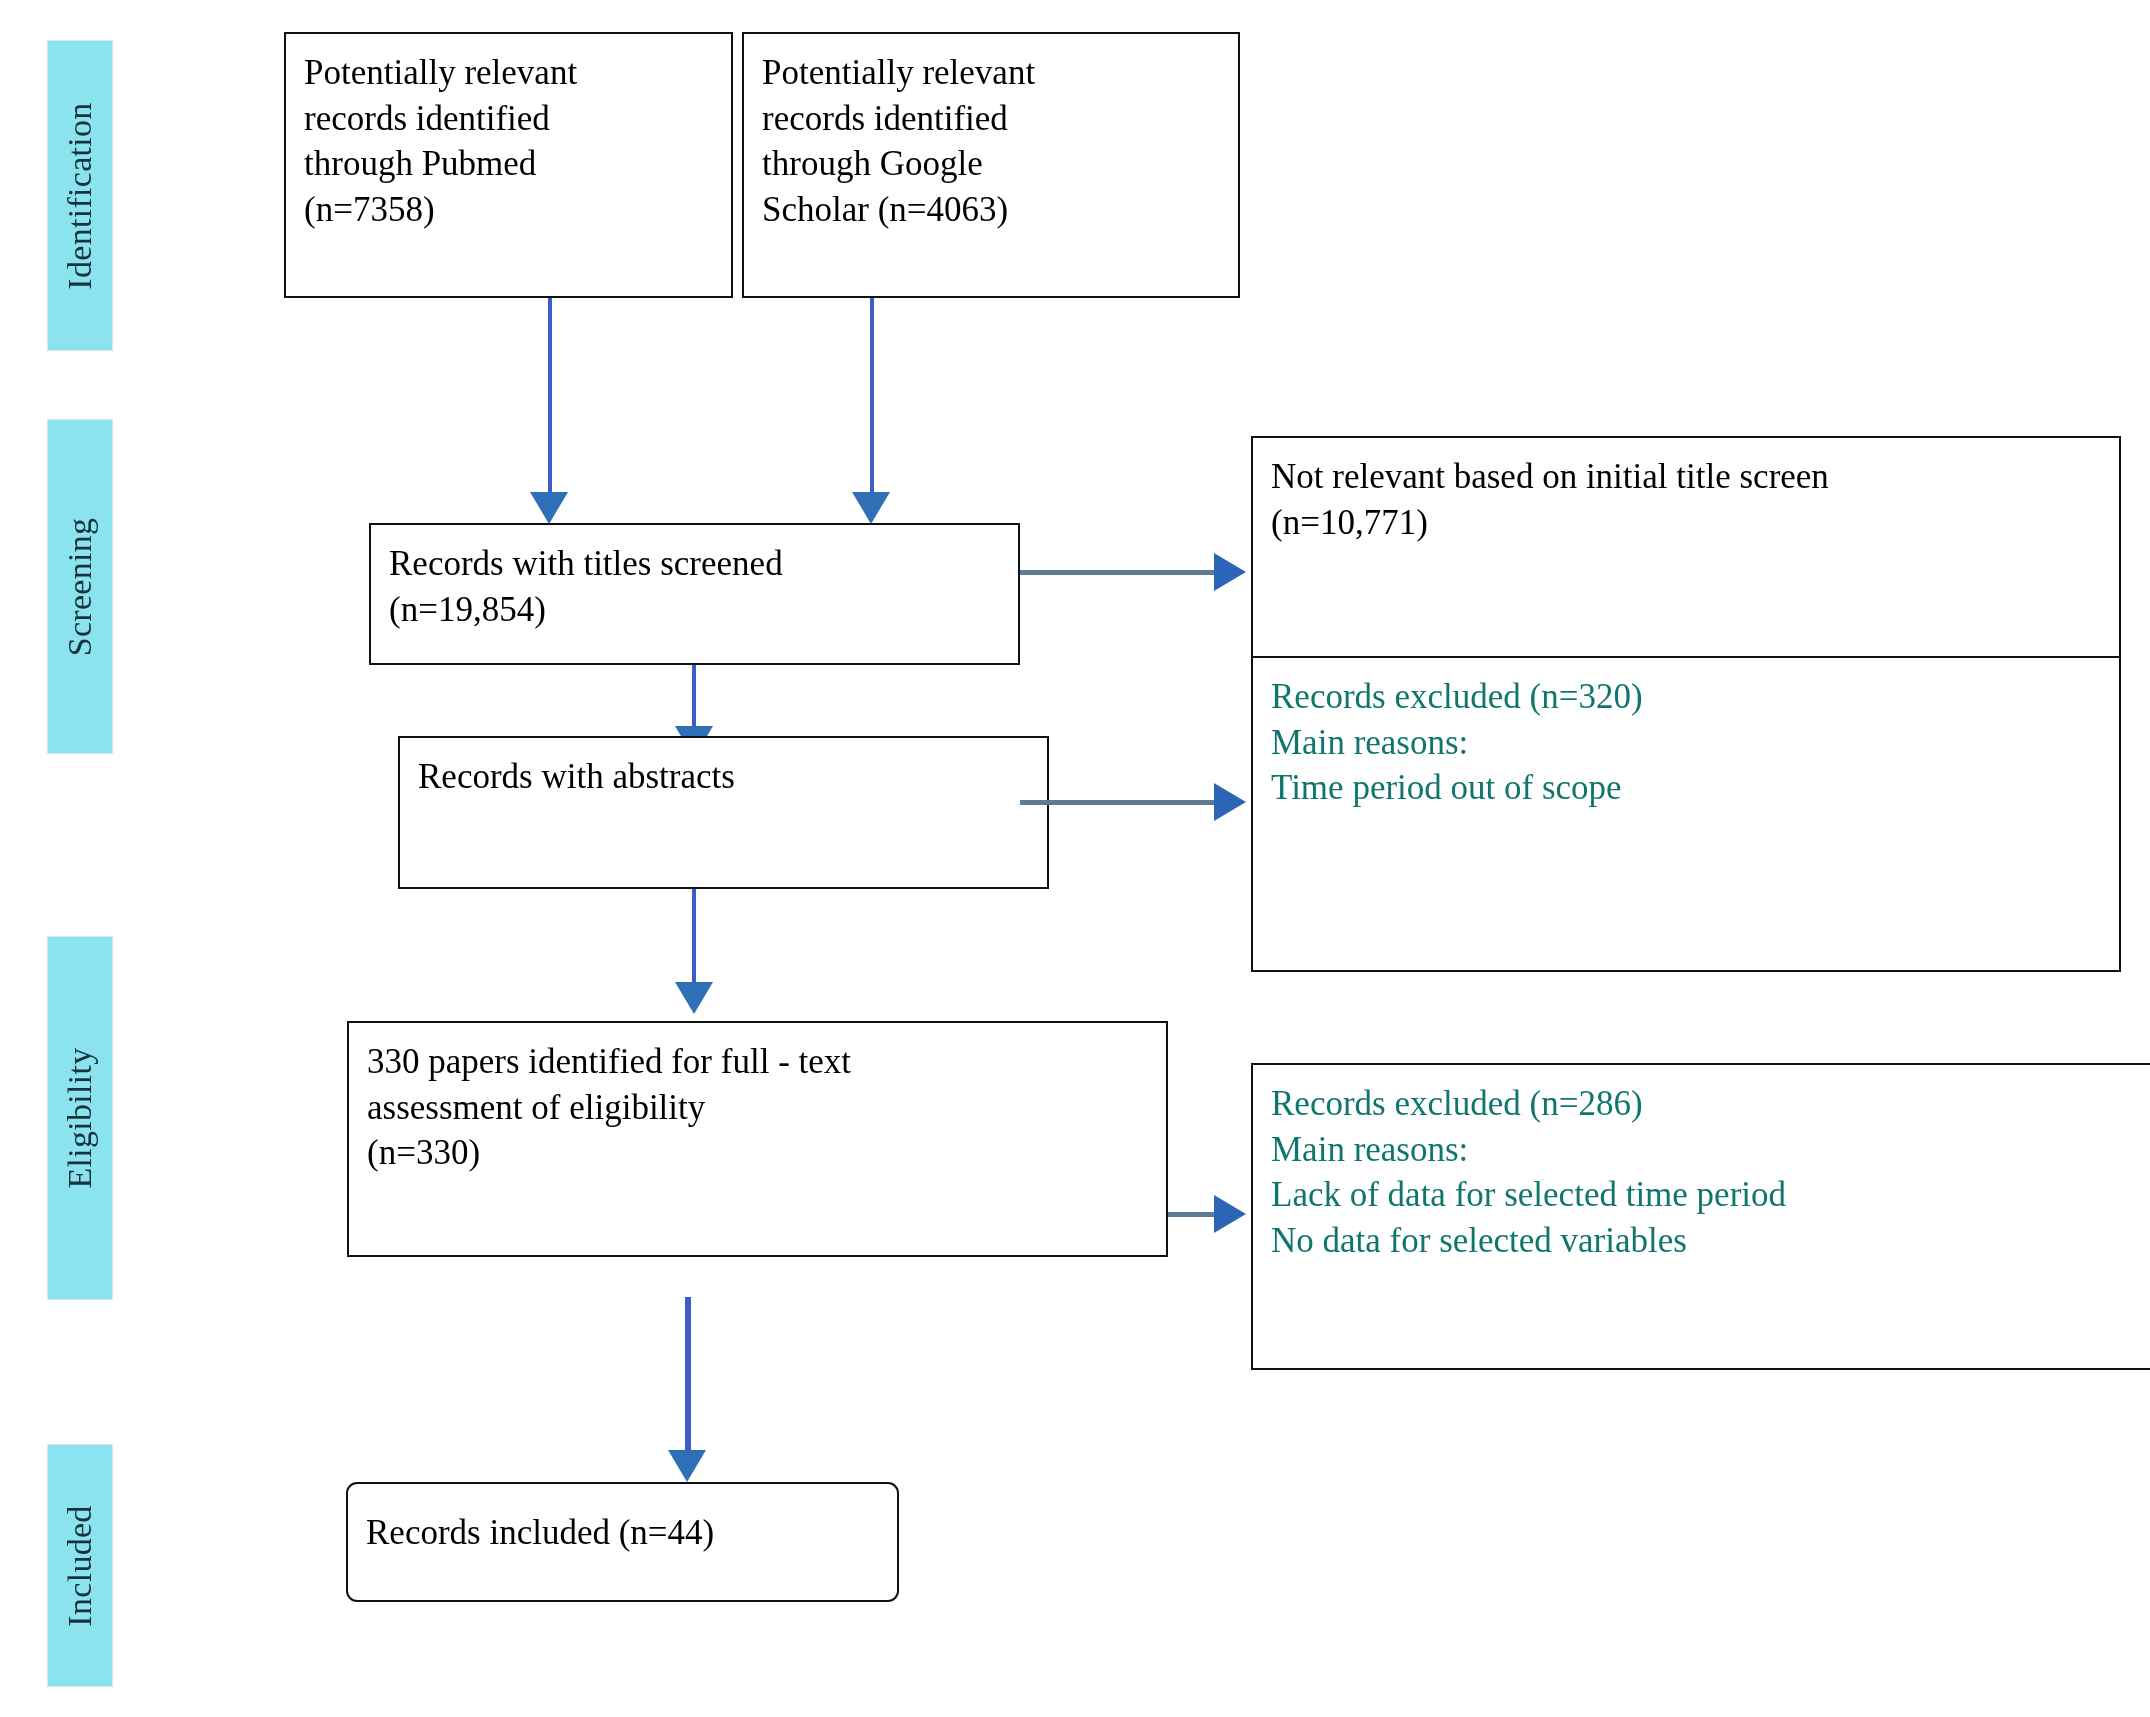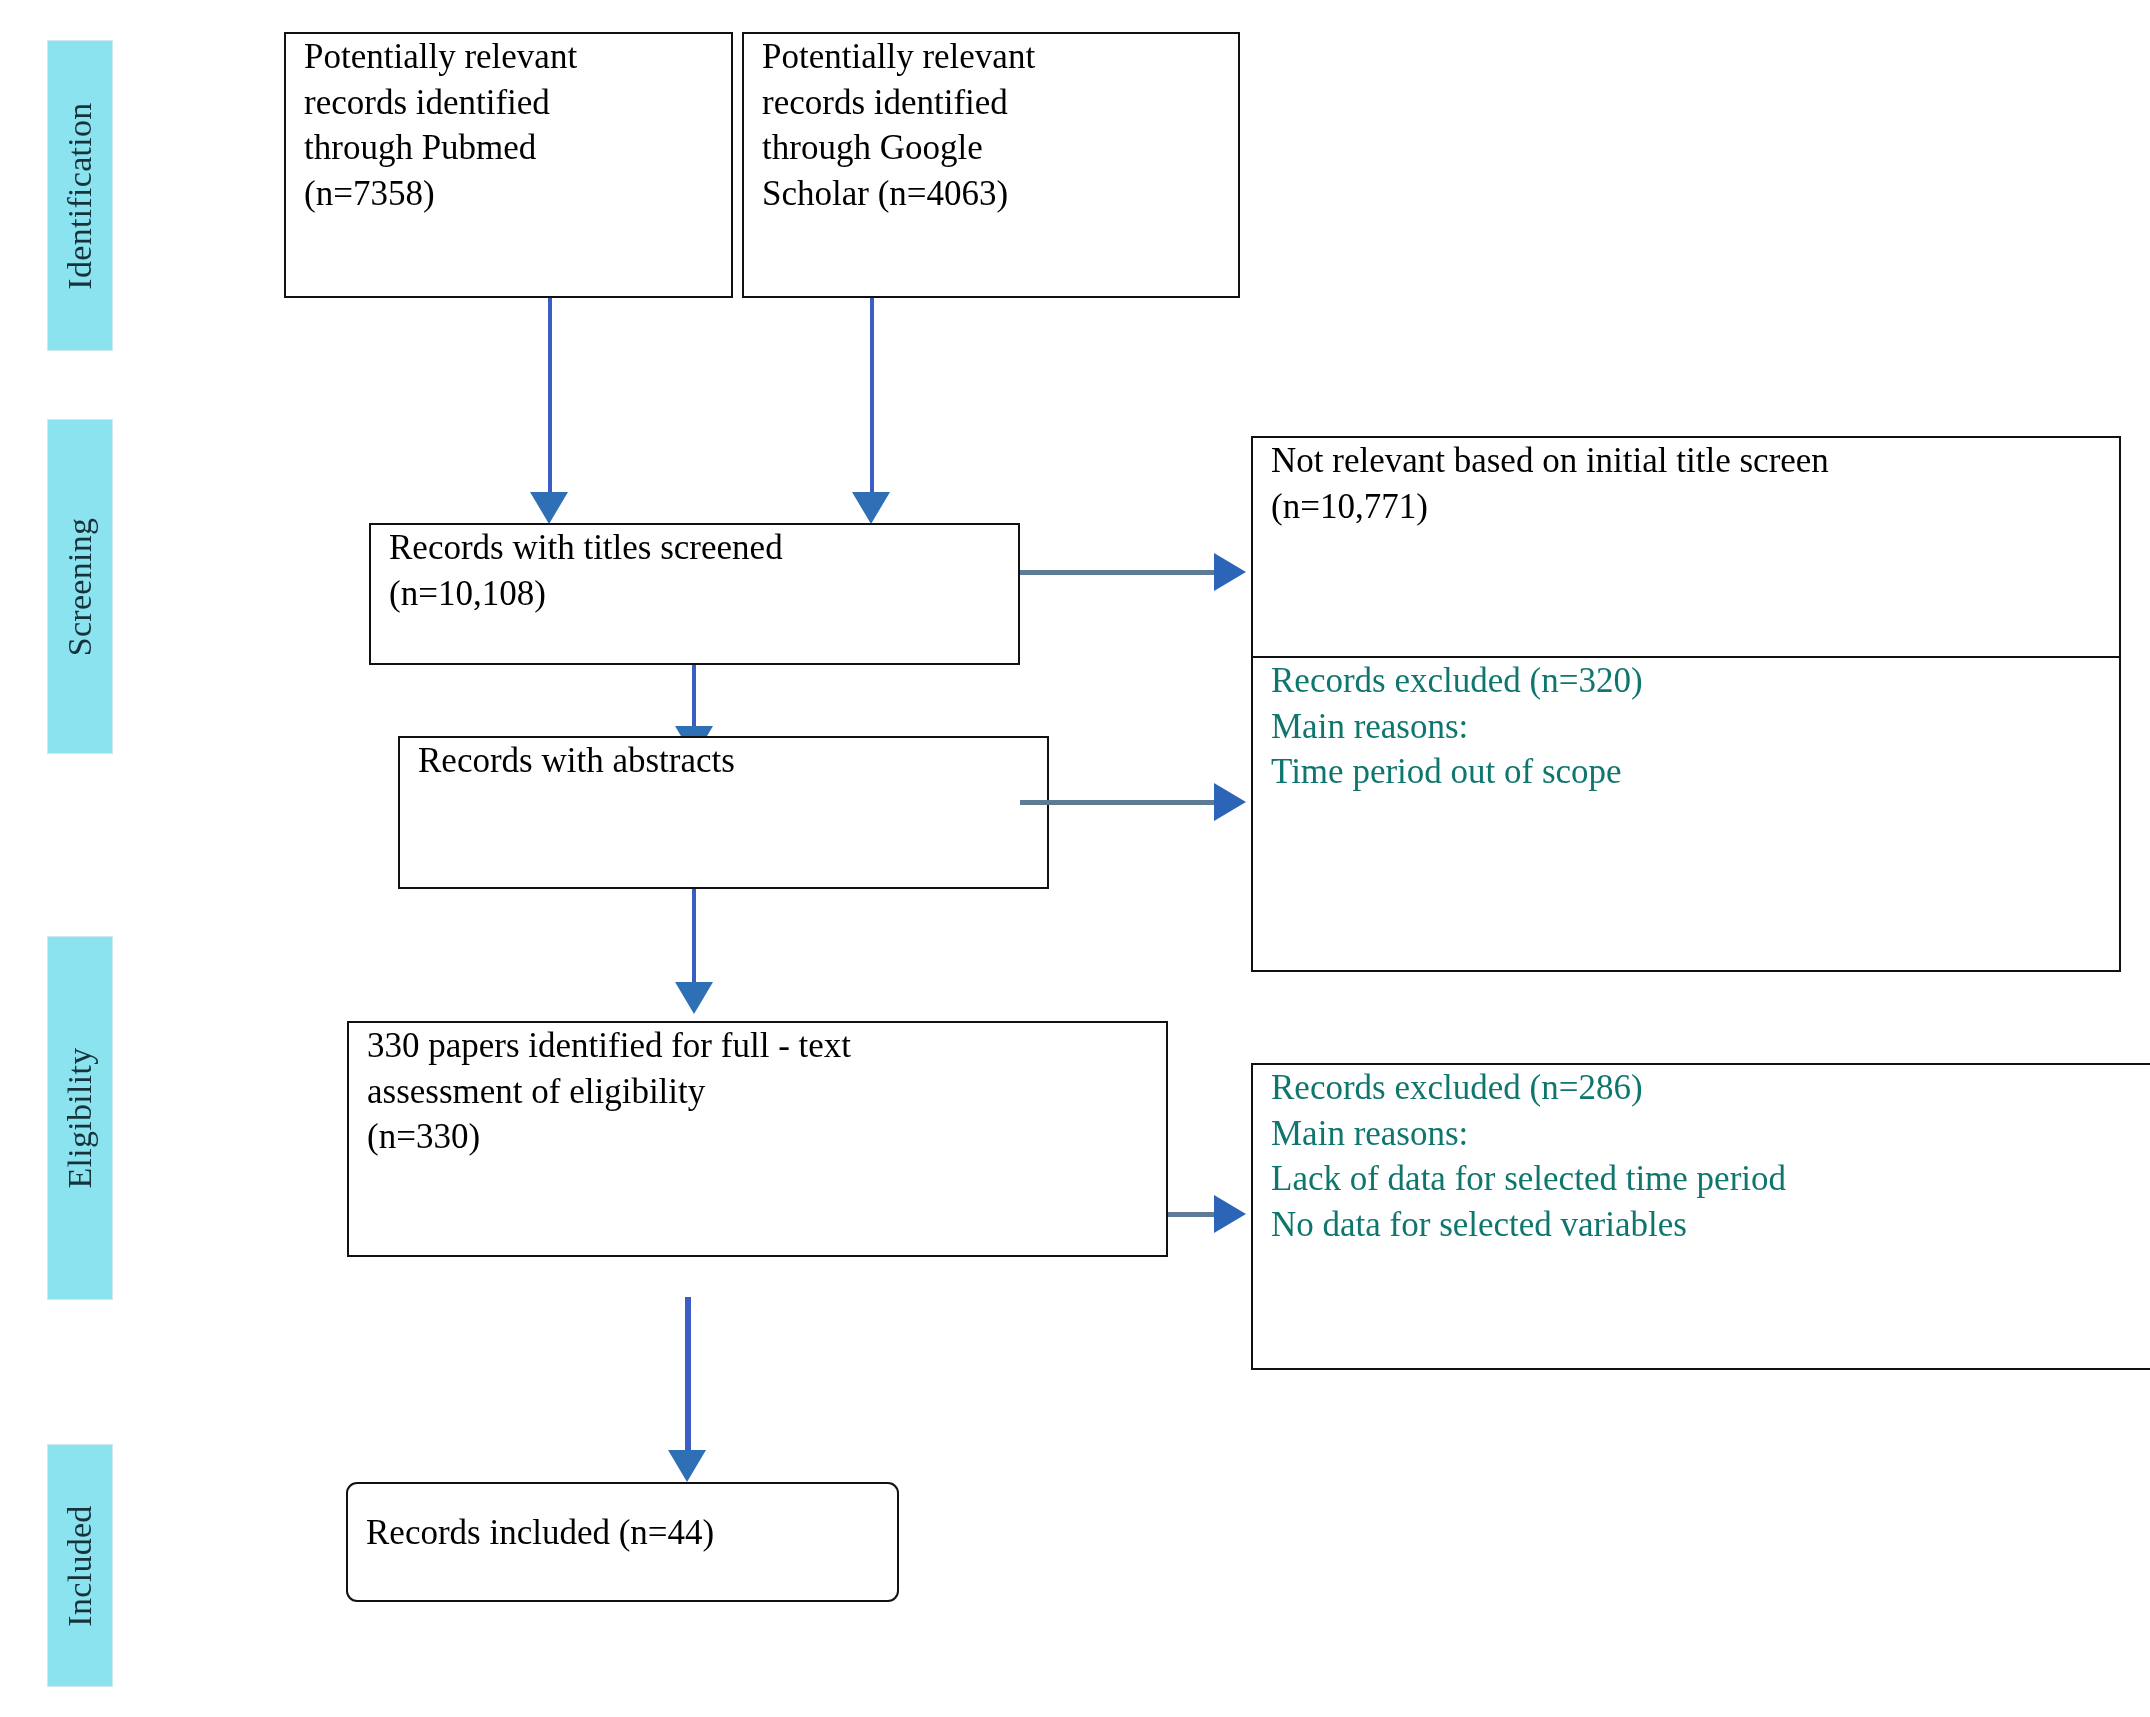--- a/index.html
+++ b/index.html
@@ -35,21 +35,21 @@
     letter-spacing: 0.3px;
     font-family: "Liberation Serif", "DejaVu Serif", serif;
   }
 
   
   .flow-box {
     position: absolute;
     background: #ffffff;
     border: 2.4px solid #111111;
     box-sizing: border-box;
-    padding: 0 17px 11px 18px;
+    padding: 16px 17px 11px 18px;
   }
   .flow-box .txt {
     font-size: 35px;
     line-height: 1.30;
     color: #000000;
     white-space: pre-line;
   }
   .flow-box .line {
     font-size: 35px;
     line-height: 1.30;
@@ -122,21 +122,21 @@
   </div>
 
   <div class="vline" style="left:548px; top:298px; height:200px;"></div>
   <div class="vhead" style="left:530px; top:492px;"></div>
 
   <div class="vline" style="left:870px; top:298px; height:200px;"></div>
   <div class="vhead" style="left:852px; top:492px;"></div>
 
   <div class="flow-box" style="left:369px; top:523px; width:651px; height:142px;">
     <div class="txt">Records with titles screened
-(n=10,108)</div>
+(n=19,854)</div>
   </div>
 
   <div class="flow-box" style="left:1251px; top:436px; width:870px; height:241px;">
     <div class="txt">Not relevant based on initial title screen
 (n=10,771)</div>
   </div>
 
   <div class="hline" style="left:1020px; top:570px; width:199px;"></div>
   <div class="hhead" style="left:1214px; top:553px;"></div>
 

